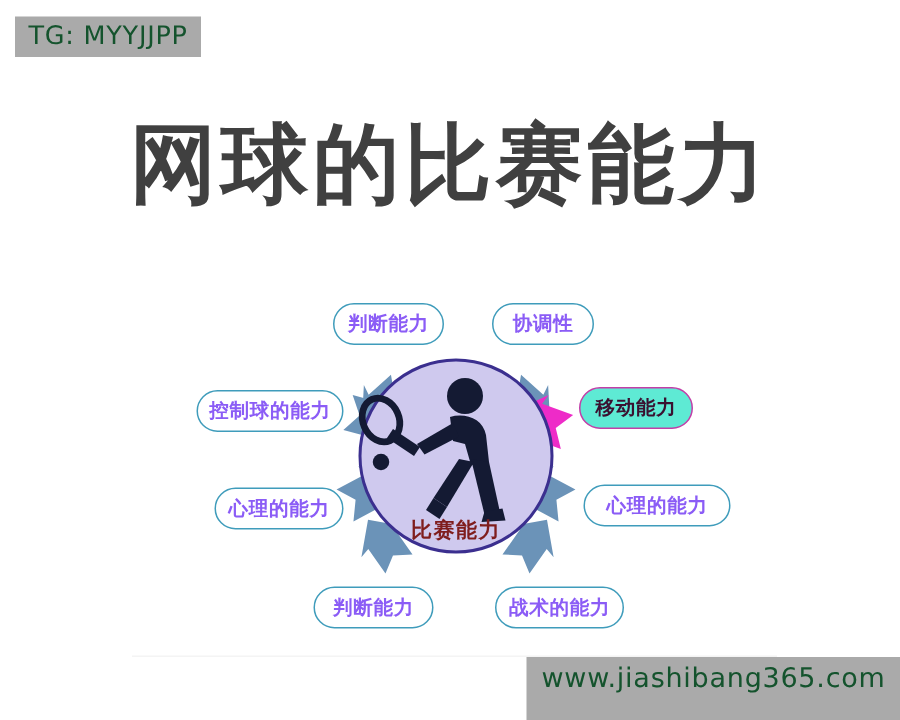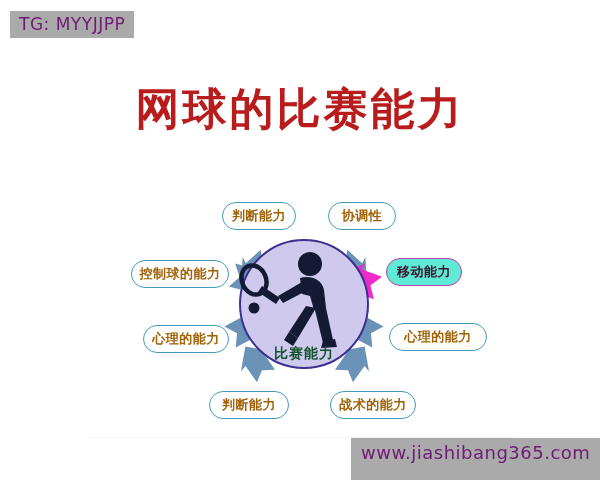--- a/index.html
+++ b/index.html
@@ -13,21 +13,21 @@
     height: 480px;
     background: #ffffff;
     overflow: hidden;
     font-family: "DejaVu Sans", "Liberation Sans", sans-serif;
   }
 
   
   .watermark {
     position: absolute;
     background: #aaaaaa;
-    color: #701a75;
+    color: #14532d;
     font-family: "DejaVu Sans", "Liberation Sans", sans-serif;
     letter-spacing: 0.5px;
     white-space: nowrap;
   }
   #wm-top {
     left: 10px;
     top: 11px;
     padding: 3px 9px 4px 9px;
     font-size: 17px;
     line-height: 20px;
@@ -41,23 +41,23 @@
   }
 
   
   #page-title {
     position: absolute;
     left: 0;
     top: 76px;
     width: 600px;
     text-align: center;
     font-family: "DejaVu Sans", "Liberation Sans", sans-serif;
-    font-size: 44px;
+    font-size: 58px;
     font-weight: 700;
-    color: #b91c1c;
+    color: #404040;
     letter-spacing: 3px;
     line-height: 66px;
     white-space: nowrap;
   }
 
   
   #faint-rule {
     position: absolute;
     left: 88px;
     top: 437px;
@@ -86,21 +86,21 @@
   .pill {
     position: absolute;
     box-sizing: border-box;
     display: flex;
     align-items: center;
     justify-content: center;
     height: 28px;
     border: 1.6px solid #3f9cbb;
     border-radius: 14px;
     background: #ffffff;
-    color: #a16207;
+    color: #8b5cf6;
     font-family: "DejaVu Sans", "Liberation Sans", sans-serif;
     font-size: 13px;
     font-weight: 600;
     letter-spacing: 0.5px;
     white-space: nowrap;
     z-index: 5;
   }
   .pill.highlight {
     border-color: #c23ea8;
     background: #5eead4;
@@ -120,21 +120,21 @@
   
   #center-label {
     position: absolute;
     left: 254px;
     top: 165px;
     width: 100px;
     text-align: center;
     font-family: "DejaVu Sans", "Liberation Sans", sans-serif;
     font-size: 14px;
     font-weight: 700;
-    color: #14532d;
+    color: #7f1d1d;
     letter-spacing: 1px;
     z-index: 4;
     white-space: nowrap;
   }
 </style>
 </head>
 <body>
 
 <div id="screenshot">
 

